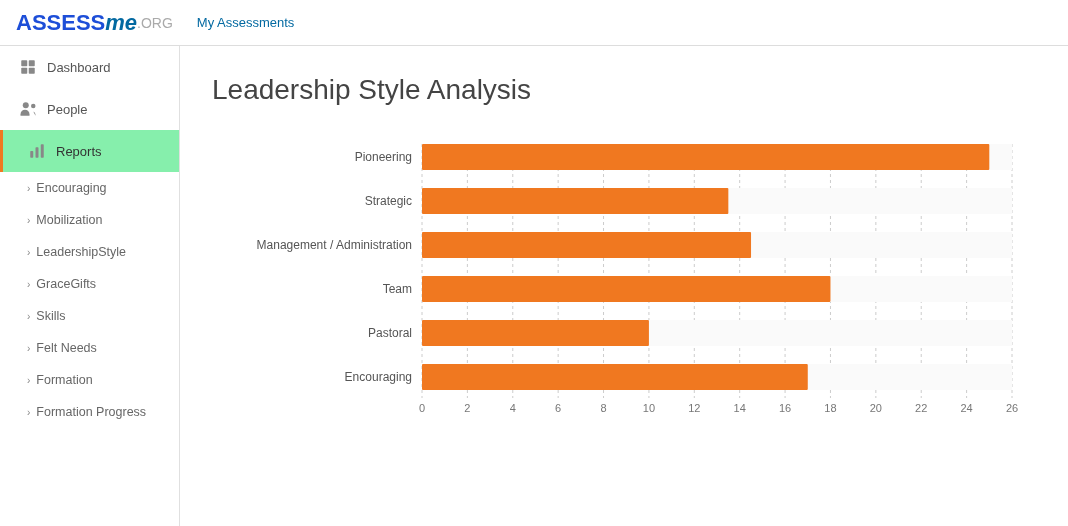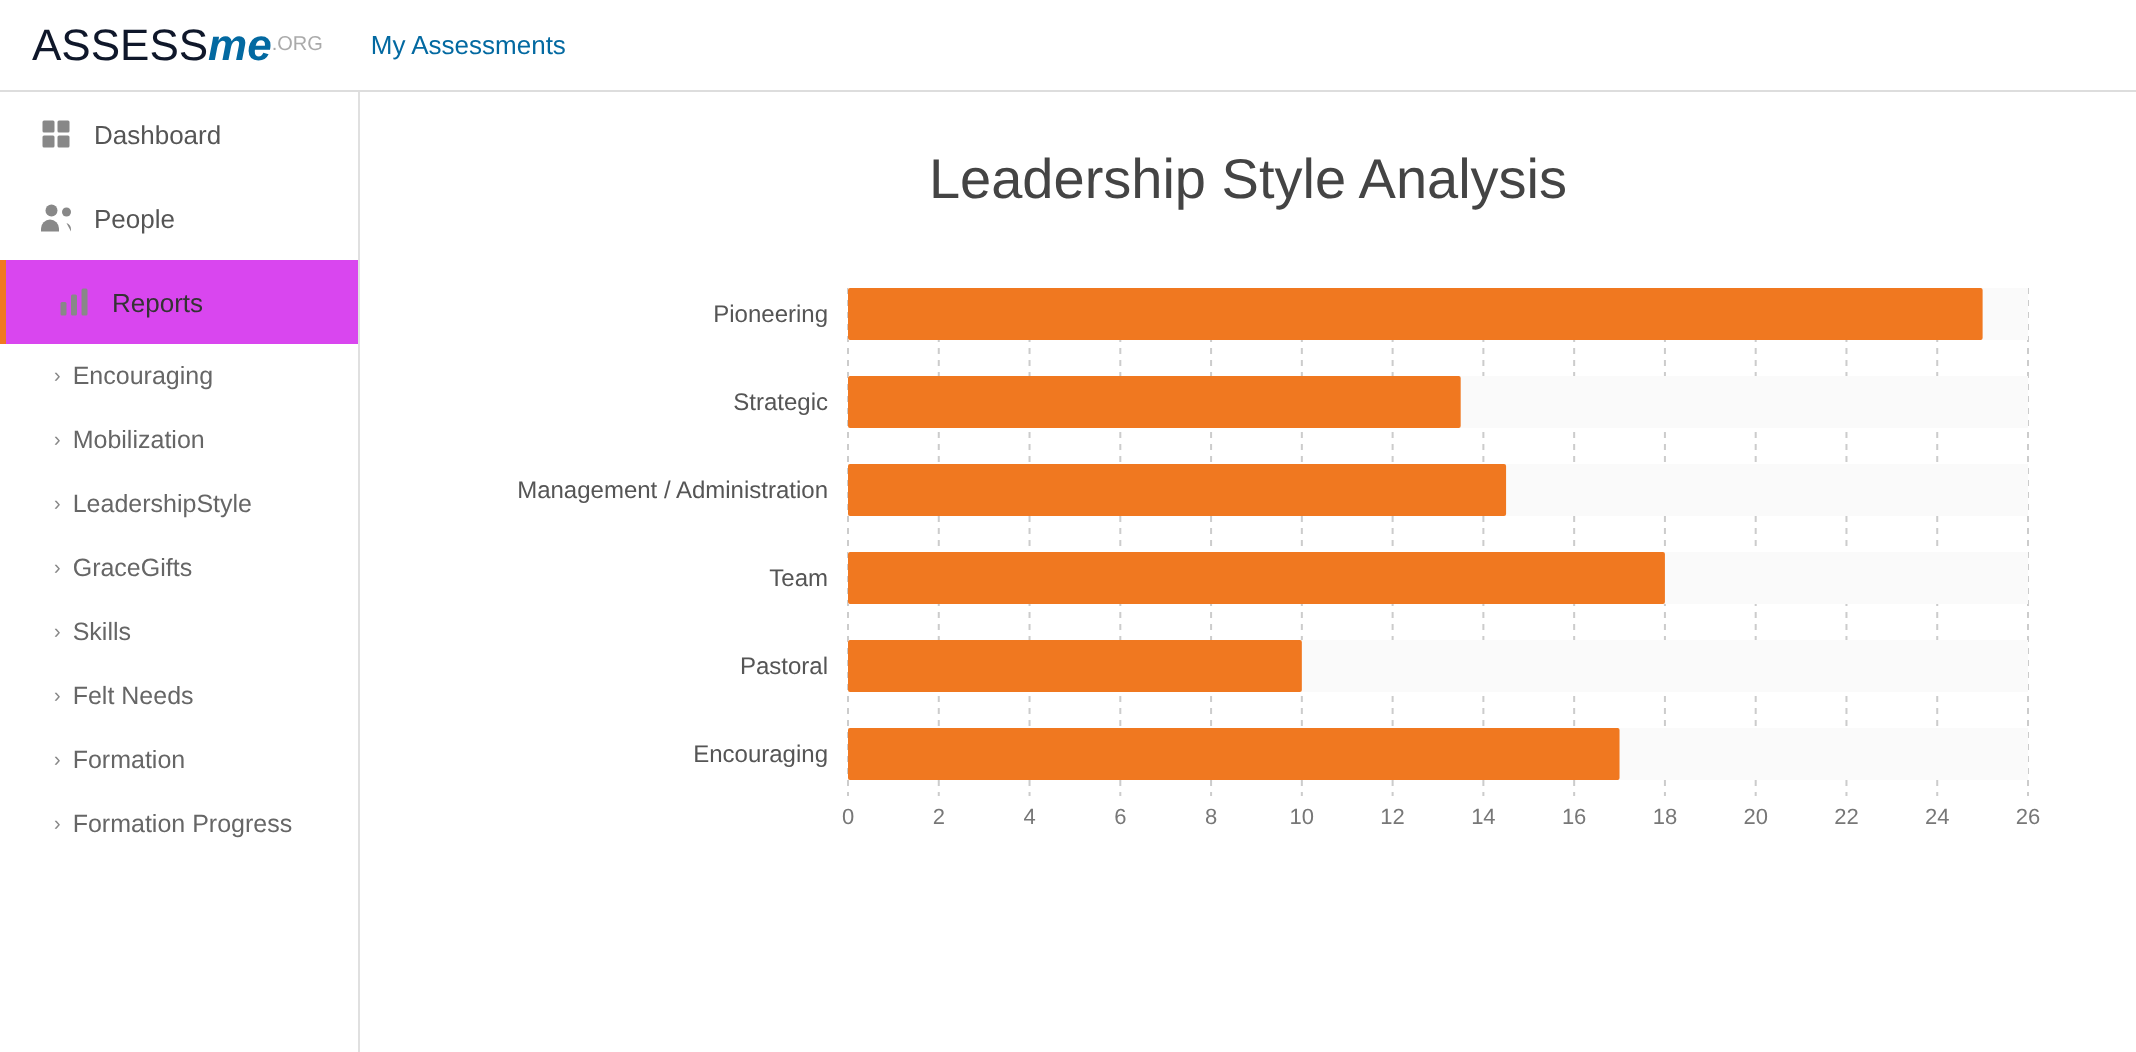--- a/index.html
+++ b/index.html
@@ -15,34 +15,33 @@
       padding: 0 16px;
       gap: 24px;
     }
     .logo {
       display: flex;
       align-items: center;
       font-size: 22px;
       font-weight: bold;
       color: #555;
     }
-    .logo .assess { color: #0f172a; font-weight: normal; }
+    .logo .assess { color: #1d4ed8; font-weight: bold; }
     .logo .me { color: #0369a1; font-weight: 900; font-style: italic; }
-    .logo .org { font-size: 10px; color: #aaa; font-weight: normal; vertical-align: super; }
+    .logo .org { font-size: 14px; color: #aaa; font-weight: normal; vertical-align: super; }
     .top-nav-link {
       color: #0369a1;
       text-decoration: none;
       font-size: 13px;
     }
 
     
     .layout {
       display: flex;
       height: calc(526px - 46px);
-      text-align: center;
     }
 
     
     .sidebar {
       width: 180px;
       background: #fff;
       border-right: 1px solid #e0e0e0;
       flex-shrink: 0;
       overflow-y: auto;
     }
@@ -51,21 +50,21 @@
       align-items: center;
       padding: 12px 16px;
       cursor: pointer;
       border-left: 3px solid transparent;
       color: #555;
       font-size: 13px;
       gap: 10px;
     }
     .sidebar-item.active {
       border-left: 3px solid #f07820;
-      background: #d946ef;
+      background: #86efac;
       color: #333;
       padding-left: 25px;
     }
     .sidebar-item .icon-placeholder {
       width: 18px;
       height: 18px;
       fill: #888;
       flex-shrink: 0;
     }
     .sidebar-sub-item {

